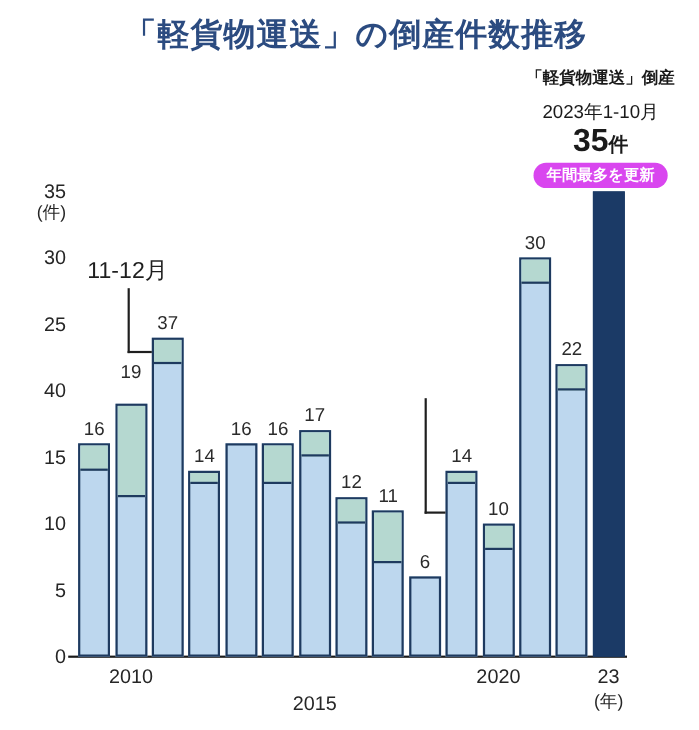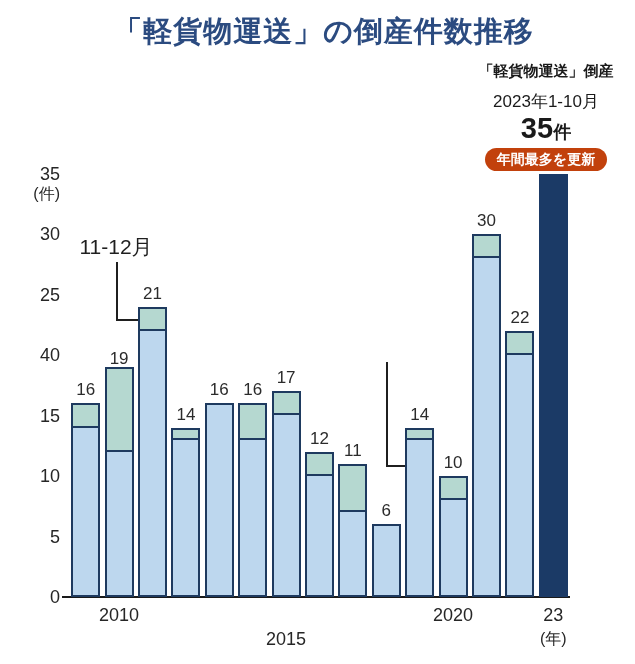--- a/index.html
+++ b/index.html
@@ -12,21 +12,21 @@
     font-size:29px;font-weight:bold;color:#2B4B80;letter-spacing:1px;margin:6px;
   }
   .callout{position:absolute;top:62px;right:4px;width:170px;text-align:center;color:#1a1a1a;}
   .callout-heading{font-size:15px;font-weight:bold;line-height:1.2;}
   .callout-period{font-size:17px;margin-top:12px;line-height:1.2;}
   .callout-value-row{margin-top:2px;line-height:1.0;}
   .callout-value{font-size:29px;font-weight:bold;}
   .callout-value-unit{font-size:18px;font-weight:bold;}
   .callout-badge{
     display:inline-block;margin-top:5px;padding:0 12px;height:23px;line-height:23px;
-    background:#c2410c;color:#fff;font-size:14px;font-weight:bold;border-radius:12px;
+    background:#d946ef;color:#fff;font-size:14px;font-weight:bold;border-radius:12px;
   }
   .chart{position:absolute;top:0;left:0;width:635px;height:664px;}
   .ytick{position:absolute;width:42px;text-align:right;font-size:18px;color:#262626;line-height:22px;}
   .y-unit{position:absolute;width:42px;text-align:right;font-size:16px;color:#262626;line-height:20px;}
   .xtick{position:absolute;width:70px;text-align:center;font-size:18px;color:#262626;line-height:22px;}
   .x-unit{position:absolute;width:70px;text-align:center;font-size:16px;color:#262626;line-height:20px;}
   .axis-line{position:absolute;background:#1a1a1a;}
   .bar{position:absolute;box-sizing:border-box;border:2px solid #1E3A5F;background:#BDD7EE;}
   .bar.highlight{background:#1B3A66;border-color:#1B3A66;}
   .bar-top-seg{position:absolute;left:0;top:0;width:100%;box-sizing:border-box;
@@ -62,25 +62,25 @@
       <div class="ytick" style="left: 18px; top: 162.5px;">35</div>
       <div class="y-unit" style="left: 18px; top: 183.5px;">(件)</div>
       <div class="axis-line" style="left: 62px; top: 596px; width: 508px; height: 2px;"></div>
       <div class="bar" style="left: 71.2px; top: 403.4px; width: 29px; height: 193.6px; background: rgb(189, 215, 238); border-color: rgb(30, 58, 95);">
         <div class="bar-top-seg" style="height: 22.2px; background: rgb(181, 216, 208); border-bottom-color: rgb(30, 58, 95);"></div>
       </div>
       <div class="bar-label" style="left: 63.7px; top: 380.4px;">16</div>
       <div class="bar" style="left: 104.6px; top: 367.1px; width: 29px; height: 229.9px; background: rgb(189, 215, 238); border-color: rgb(30, 58, 95);">
         <div class="bar-top-seg" style="height: 82.7px; background: rgb(181, 216, 208); border-bottom-color: rgb(30, 58, 95);"></div>
       </div>
-      <div class="bar-label" style="left: 97.1px; top: 349px;">19</div>
+      <div class="bar-label" style="left: 97.1px; top: 329px;">19</div>
       <div class="bar" style="left: 138px; top: 306.6px; width: 29px; height: 290.4px; background: rgb(189, 215, 238); border-color: rgb(30, 58, 95);">
         <div class="bar-top-seg" style="height: 22.2px; background: rgb(181, 216, 208); border-bottom-color: rgb(30, 58, 95);"></div>
       </div>
-      <div class="bar-label" style="left: 130.5px; top: 283.6px;">21</div>
+      <div class="bar-label" style="left: 130.5px; top: 283.6px;">37</div>
       <div class="bar" style="left: 171.4px; top: 427.6px; width: 29px; height: 169.4px; background: rgb(189, 215, 238); border-color: rgb(30, 58, 95);">
         <div class="bar-top-seg" style="height: 10.1px; background: rgb(181, 216, 208); border-bottom-color: rgb(30, 58, 95);"></div>
       </div>
       <div class="bar-label" style="left: 163.9px; top: 404.6px;">14</div>
       <div class="bar" style="left: 204.8px; top: 403.4px; width: 29px; height: 193.6px; background: rgb(189, 215, 238); border-color: rgb(30, 58, 95);"></div>
       <div class="bar-label" style="left: 197.3px; top: 380.4px;">16</div>
       <div class="bar" style="left: 238.2px; top: 403.4px; width: 29px; height: 193.6px; background: rgb(189, 215, 238); border-color: rgb(30, 58, 95);">
         <div class="bar-top-seg" style="height: 34.3px; background: rgb(181, 216, 208); border-bottom-color: rgb(30, 58, 95);"></div>
       </div>
       <div class="bar-label" style="left: 230.7px; top: 380.4px;">16</div>

